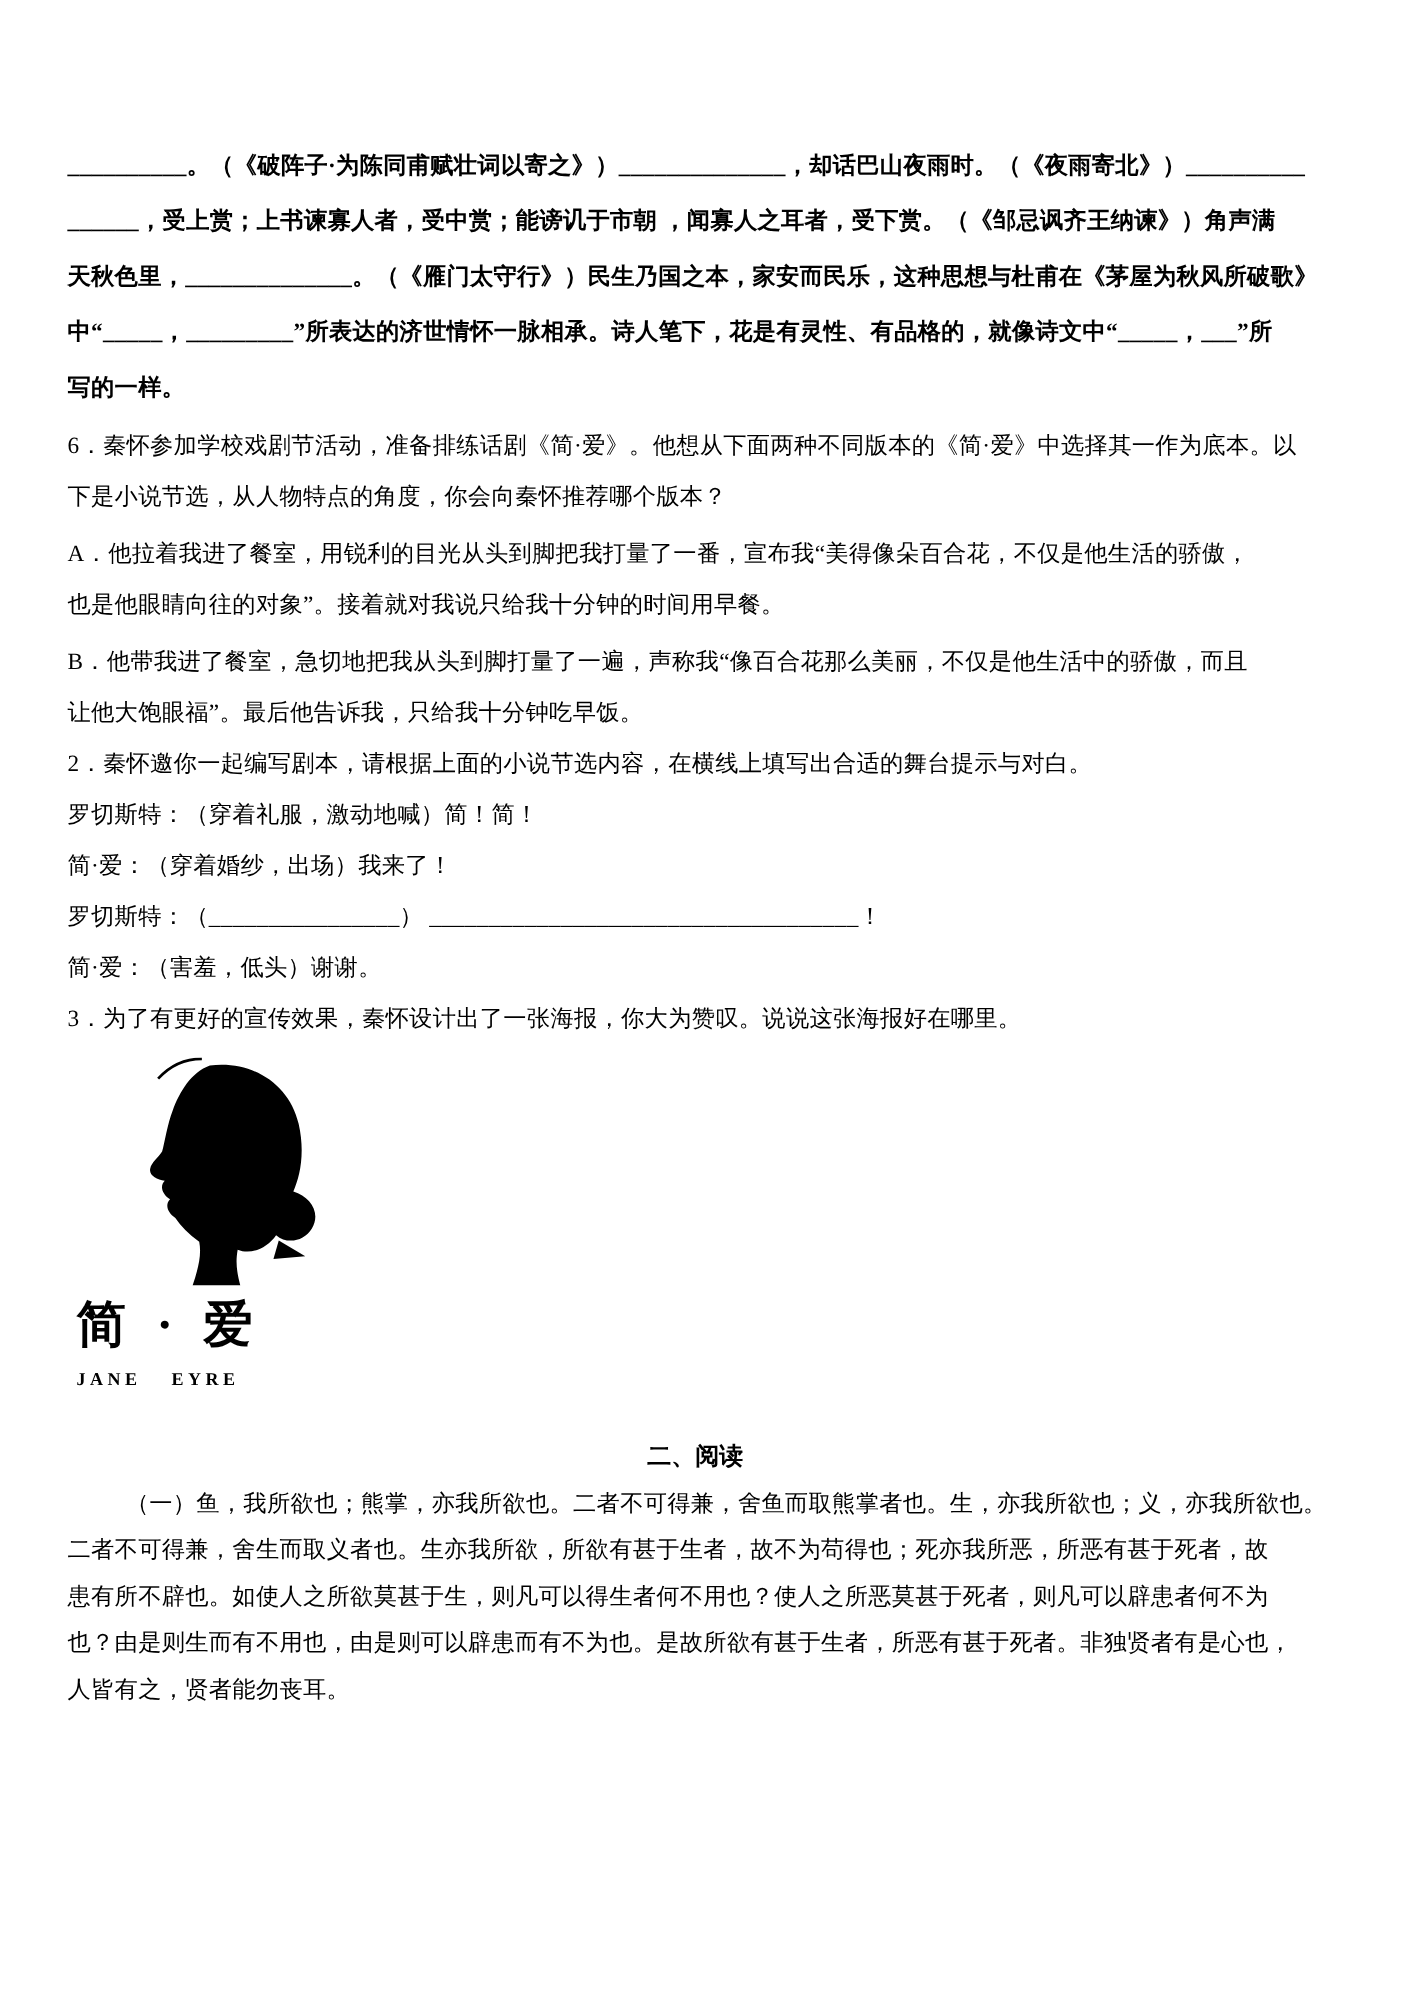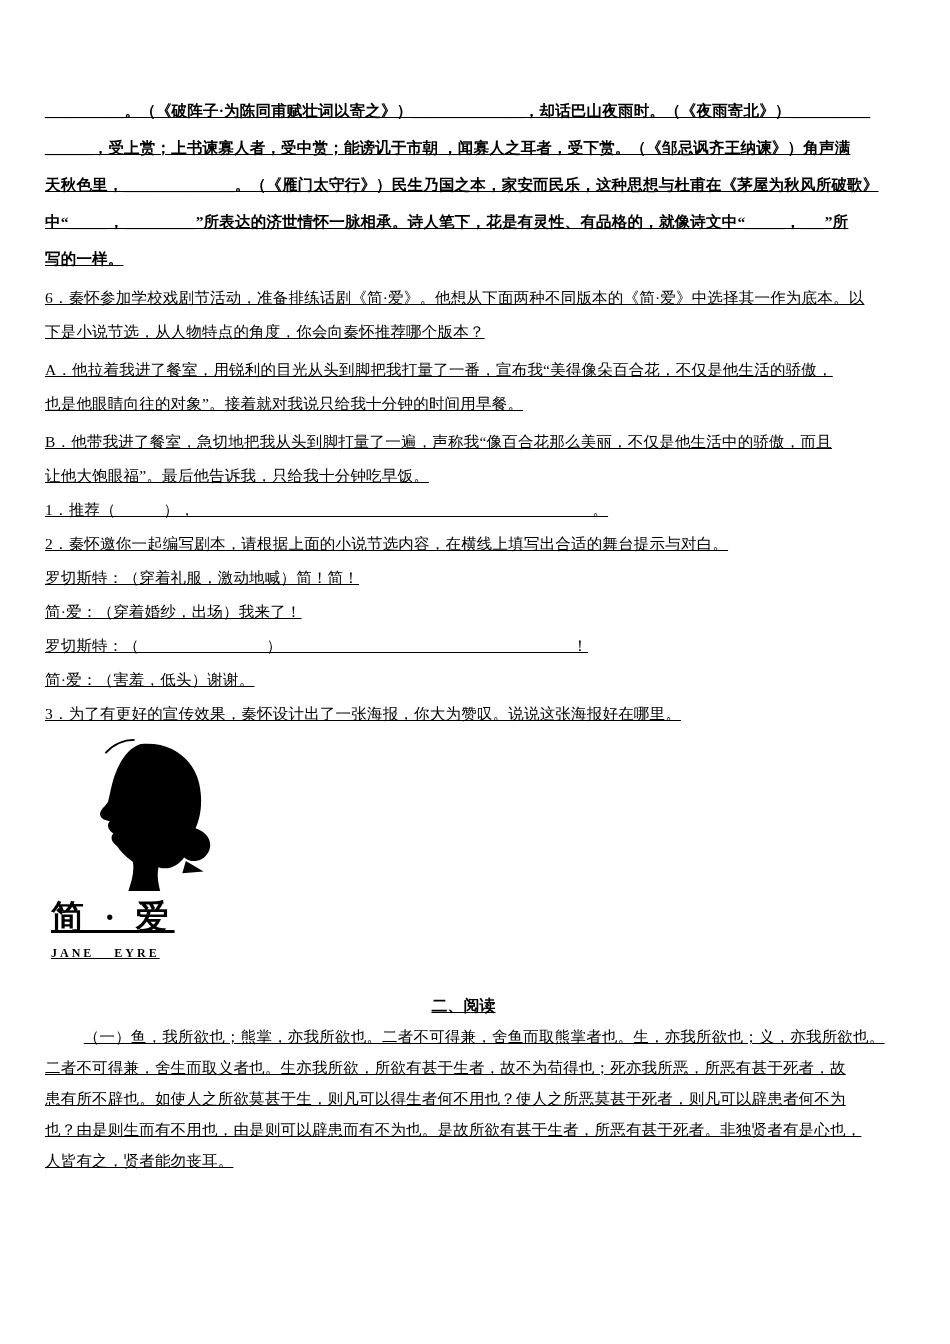--- a/index.html
+++ b/index.html
@@ -4,21 +4,21 @@
 <style>
   * { margin: 0; padding: 0; box-sizing: border-box; }
   html, body { background: #ffffff; }
   body {
     width: 950px;
     height: 1344px;
     color: #000000;
     font-family: "Liberation Serif", serif;
     overflow: hidden;
   }
-  .doc { padding: 92px 68px 0 45px; text-decoration: underline; }
+  .doc { padding: 92px 68px 0 45px; }
   .line {
     font-size: 15.5px;
     line-height: 34px;
     white-space: nowrap;
     letter-spacing: 0.2px;
   }
   .dictation .line {
     font-weight: 700;
     line-height: 37px;
   }
@@ -73,21 +73,20 @@
       <p class="line">下是小说节选，从人物特点的角度，你会向秦怀推荐哪个版本？</p>
     </div>
     <div class="block">
       <p class="line">A．他拉着我进了餐室，用锐利的目光从头到脚把我打量了一番，宣布我“美得像朵百合花，不仅是他生活的骄傲，</p>
       <p class="line">也是他眼睛向往的对象”。接着就对我说只给我十分钟的时间用早餐。</p>
     </div>
     <div class="block">
       <p class="line">B．他带我进了餐室，急切地把我从头到脚打量了一遍，声称我“像百合花那么美丽，不仅是他生活中的骄傲，而且</p>
       <p class="line">让他大饱眼福”。最后他告诉我，只给我十分钟吃早饭。</p>
     </div>
-    <p class="line">1．推荐（______），__________________________________________________。</p>
     <p class="line">2．秦怀邀你一起编写剧本，请根据上面的小说节选内容，在横线上填写出合适的舞台提示与对白。</p>
     <div>
       <p class="line">罗切斯特：（穿着礼服，激动地喊）简！简！</p>
       <p class="line">简·爱：（穿着婚纱，出场）我来了！</p>
       <p class="line">罗切斯特：（________________） ____________________________________！</p>
       <p class="line">简·爱：（害羞，低头）谢谢。</p>
     </div>
     <p class="line">3．为了有更好的宣传效果，秦怀设计出了一张海报，你大为赞叹。说说这张海报好在哪里。</p>
   </section>
 

